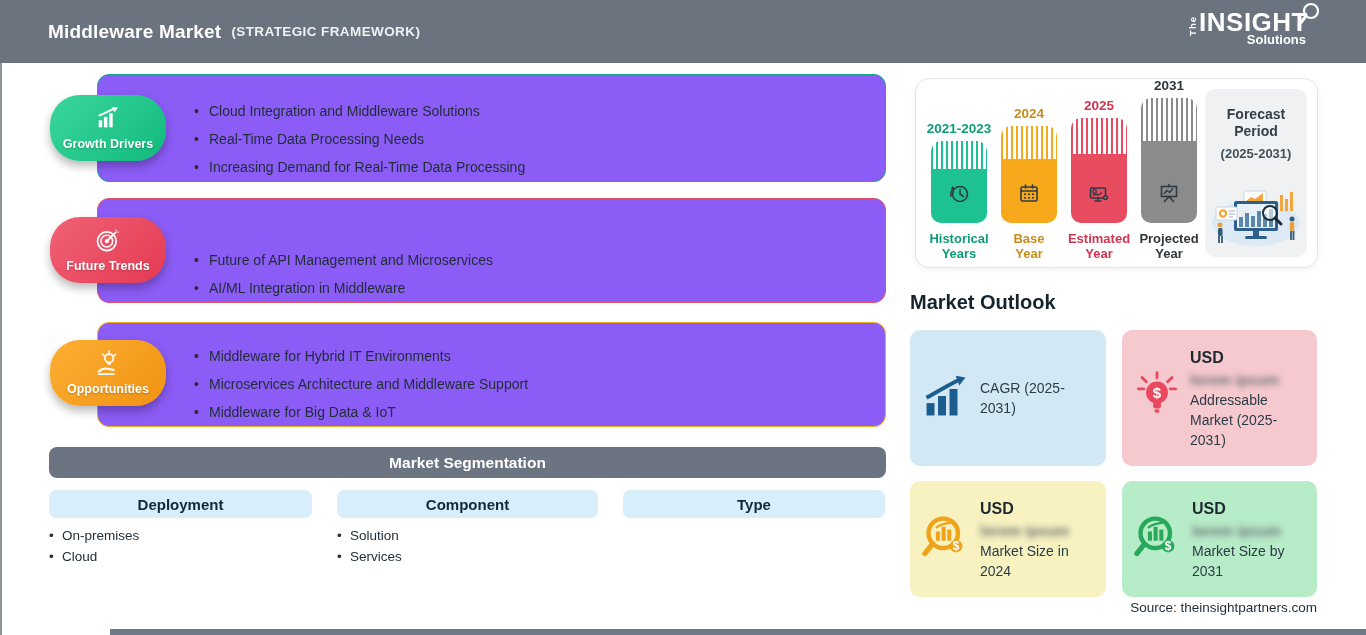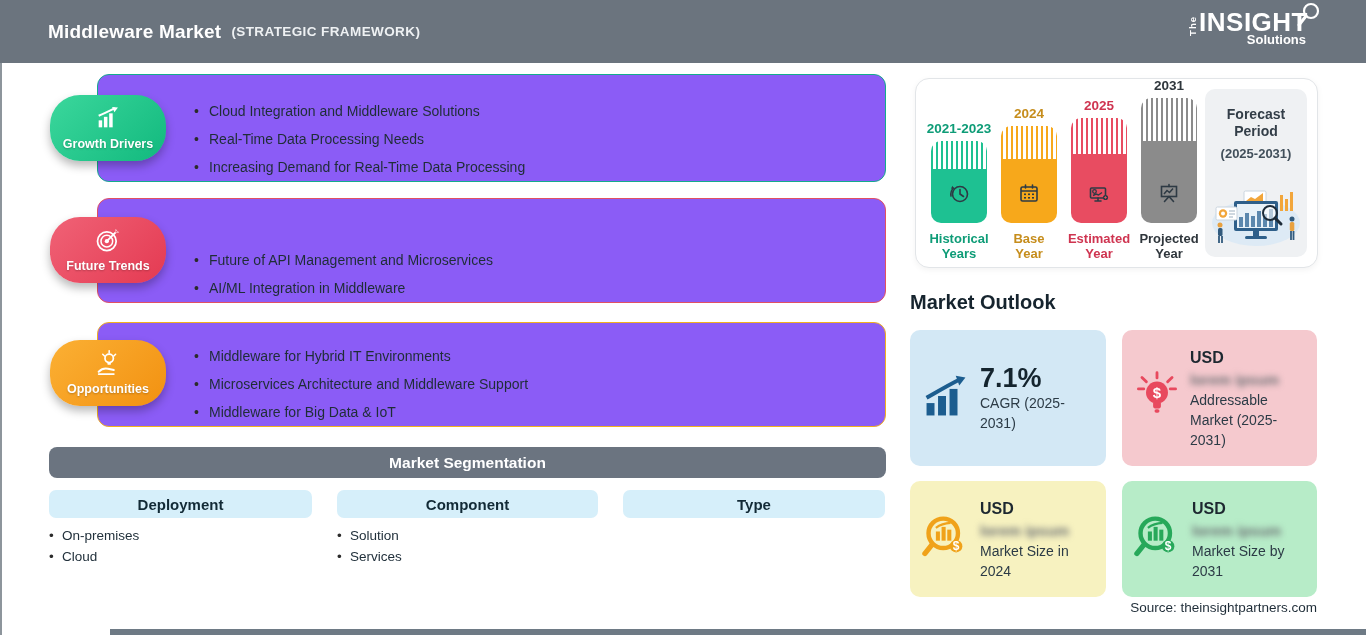--- a/index.html
+++ b/index.html
@@ -322,21 +322,20 @@
     <span>
       <svg width="48" height="46" viewBox="0 0 26 26">
           <rect x="2" y="17" width="4.5" height="7" fill="#1c5d8f"></rect>
           <rect x="8.5" y="13" width="4.5" height="11" fill="#1c5d8f"></rect>
           <rect x="15" y="9" width="4.5" height="15" fill="#1c5d8f"></rect>
           <path d="M2 14 C9 10 14 7 21 3.5" stroke="#1c5d8f" stroke-width="2.2" fill="none"></path>
           <path d="M18.5 1.5 L24 2.5 L20.5 7 Z" fill="#1c5d8f"></path>
         </svg>
     </span>
     <div class="card-text">
-      <span class="card-big">7.1%</span>
       <span class="card-caption">CAGR (2025-2031)</span>
     </div>
   </div>
   <div class="card card-pink">
     <span>
       <svg width="46" height="50" viewBox="0 0 26 28">
           <path d="M4.5 3.5 l2.5 2.5 M21.5 3.5 L19 6 M13 .8 v3 M2.5 10 h3 M20.5 10 h3" stroke="#e8495e" stroke-width="1.6" stroke-linecap="round"></path>
           <circle cx="13" cy="12" r="6.2" fill="#e8495e"></circle>
           <path d="M10.8 18 h4.4 v2 a1 1 0 0 1 -1 1 h-2.4 a1 1 0 0 1 -1 -1 z" fill="#e8495e"></path>
           <rect x="11.6" y="21.5" width="2.8" height="2" rx="1" fill="#e8495e"></rect>

